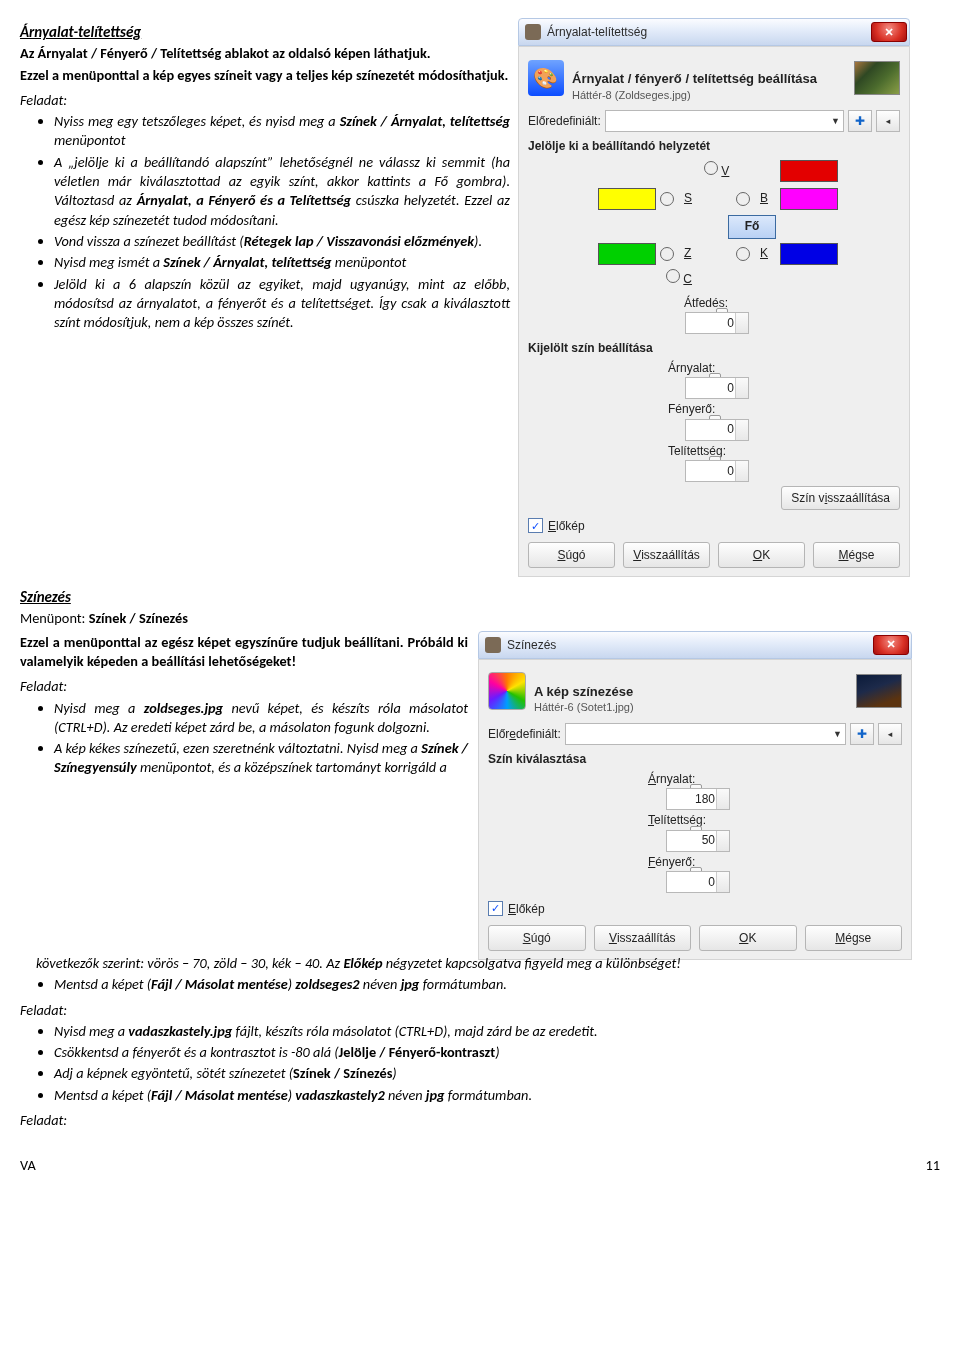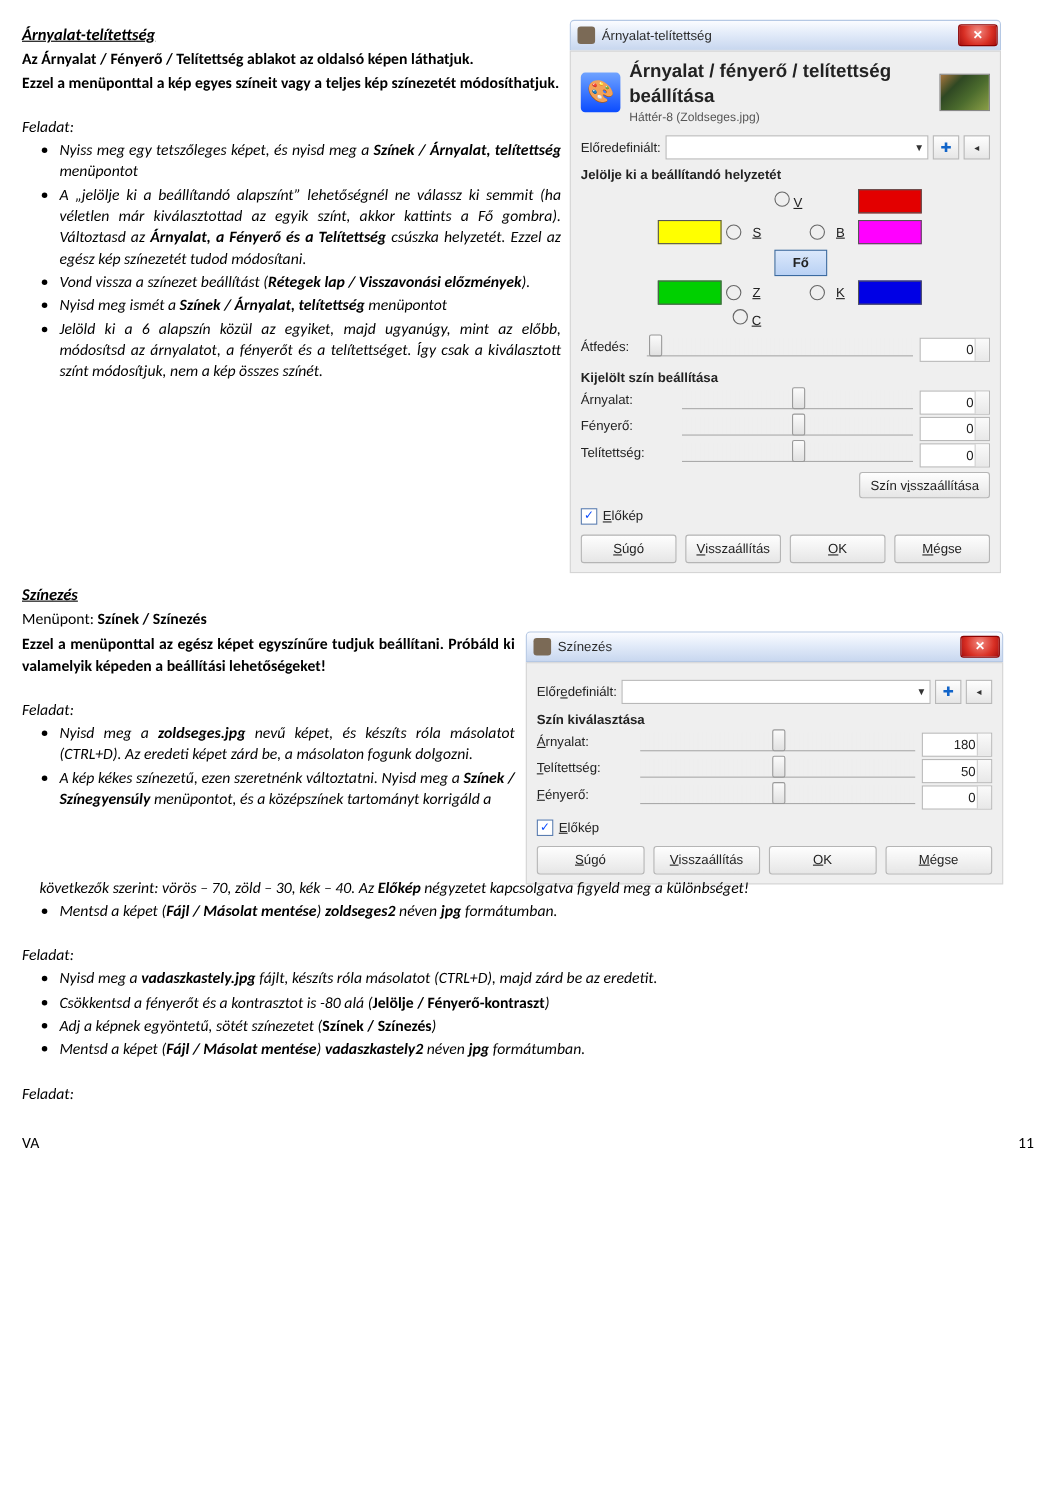--- a/index.html
+++ b/index.html
@@ -18,21 +18,21 @@
     font-style: italic;
     text-decoration: underline;
     font-size: 15px;
     margin: 4px 0 2px 0;
   }
   .menu-top { margin: 1px 0 2px 0; }
   .justify { text-align: justify; font-weight: bold; }
   .bold { font-weight: bold; }
   .feladat {
     font-style: italic;
-    margin: 21px 0 2px 0;
+    margin: 6px 0 2px 0;
   }
   ul.task {
     list-style: disc;
     padding-left: 34px;
     margin: 2px 0 6px 0;
   }
   ul.task li {
     font-style: italic;
     text-align: justify;
     margin: 0 0 2px 0;
@@ -83,21 +83,21 @@
   .dlg-header {
     display: flex; align-items: center; gap: 8px;
   }
   .dlg-icon {
     width: 36px; height: 36px;
     background: linear-gradient(180deg,#6fa3ff 0%,#0b4cff 100%);
     border-radius: 4px;
     display:flex;align-items:center;justify-content:center;
     font-size: 20px; color:#fff;
   }
-  .dlg-title { font-weight: bold; font-size: 17px; }
+  .dlg-title { font-weight: bold; font-size: 13px; margin-top: 16px; }
   .dlg-sub { font-size: 11px; color: #555; }
   .thumb {
     width: 44px; height: 32px;
     background: linear-gradient(135deg,#a8763e 0%,#2f4823 30%,#4b6b2d 60%,#8a9e46 100%);
     border: 1px solid #888;
   }
   .preset-row {
     display: flex; align-items: center; gap: 4px;
     margin: 8px 0 4px 0;
   }
@@ -134,25 +134,27 @@
     display: inline-block;
   }
   .ul-letter { text-decoration: underline; font-size: 12px; }
   .fo-btn {
     width: 46px; height: 22px;
     border: 1px solid #3b6aa0;
     background: linear-gradient(180deg,#dbe8fb,#b9d1f4);
     display:flex;align-items:center;justify-content:center;
     font-weight: bold;
     grid-column: 4 / 5;
+    margin-left: 24px;
   }
 
   .form-row {
-    display: flex; 
+    display: flex; align-items: center;
     margin: 2px 0;
+    flex-direction: column;
   }
   .form-row .lab { width: 92px; }
   .slider {
     flex: 1;
     height: 16px;
     background: repeating-linear-gradient(90deg,#eee 0,#eee 1px,transparent 1px,transparent 4px);
     border-bottom: 1px solid #aaa;
     position:relative;
   }
   .slider .knob {
@@ -378,20 +380,28 @@
   </div>
 
   <div class="dlg">
     <div class="titlebar">
       <span class="gimp-ico"></span>
       <span>Színezés</span>
       <span class="spacer"></span>
       <span class="close-btn">✕</span>
     </div>
     <div class="dlg2-body">
+      <div class="dlg-header">
+        <div class="dlg-icon2"></div>
+        <div style="flex:1">
+          <div class="dlg-title">A kép színezése</div>
+          <div class="dlg-sub">Háttér-6 (Sotet1.jpg)</div>
+        </div>
+        <div class="thumb2"></div>
+      </div>
 
       <div class="preset-row">
         <span>Előr<span style="text-decoration:underline">e</span>definiált:</span>
         <div class="dd">
             <span class="tri">▼</span>
           </div>
         <div class="mini">✚</div>
         <div class="mini">
             <span class="tri">◂</span>
           </div>

